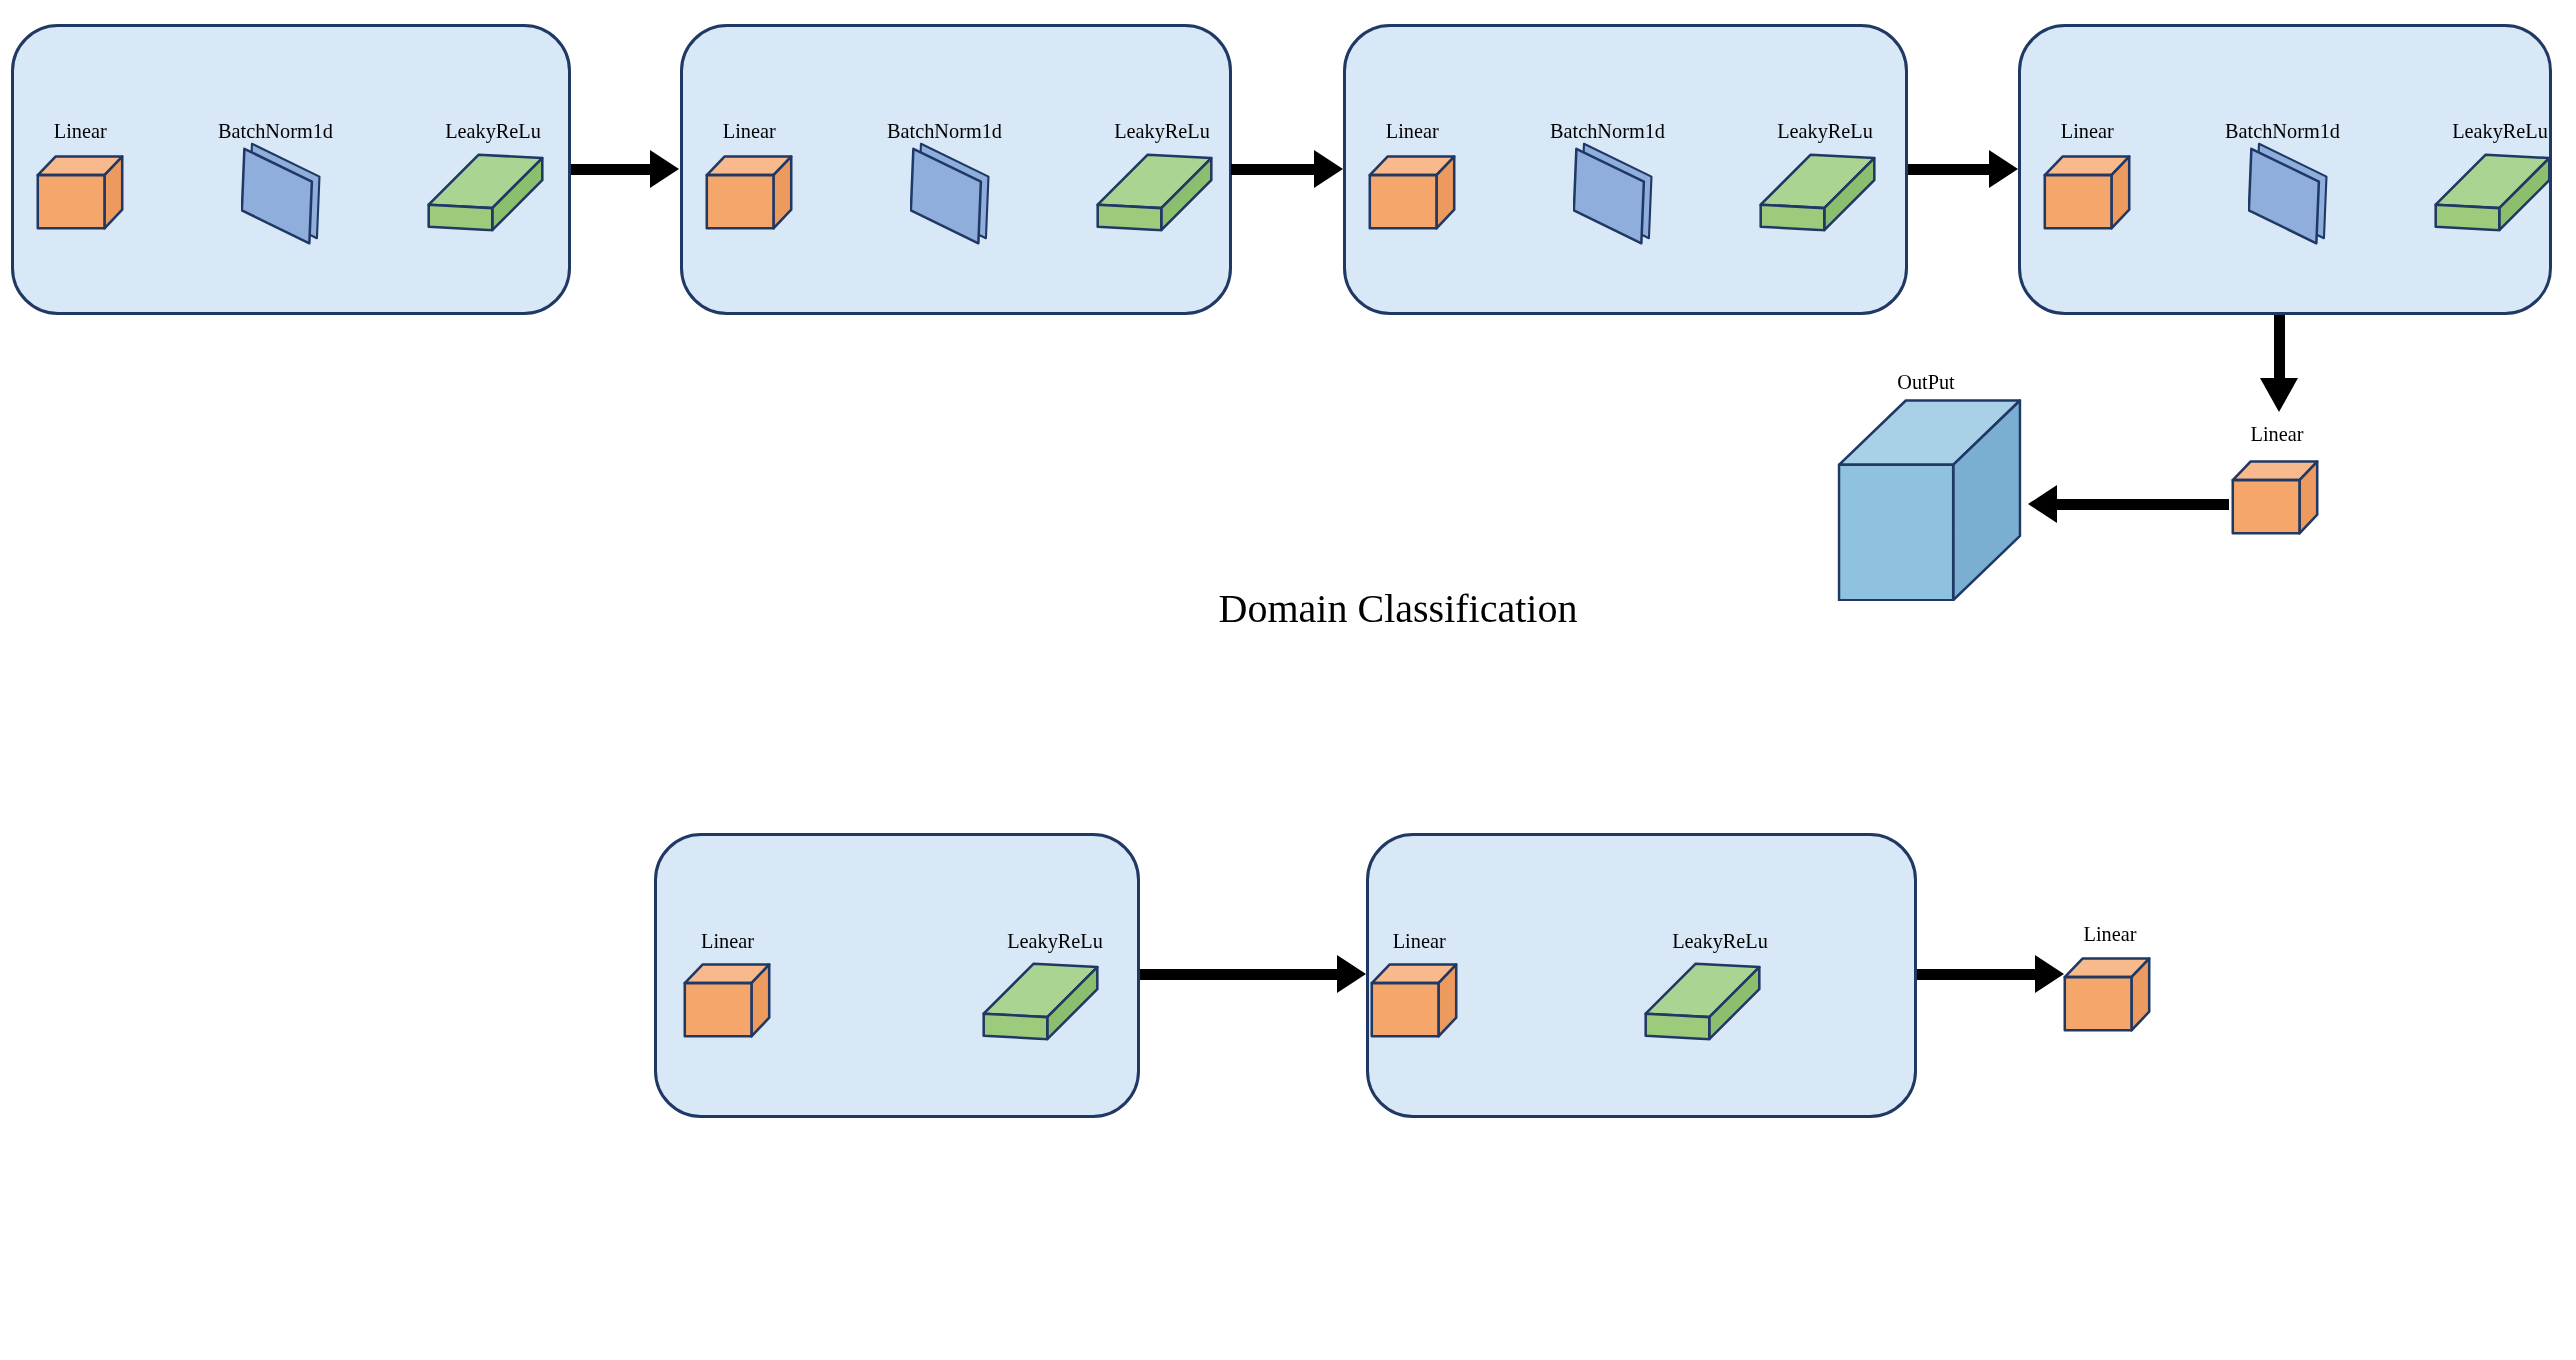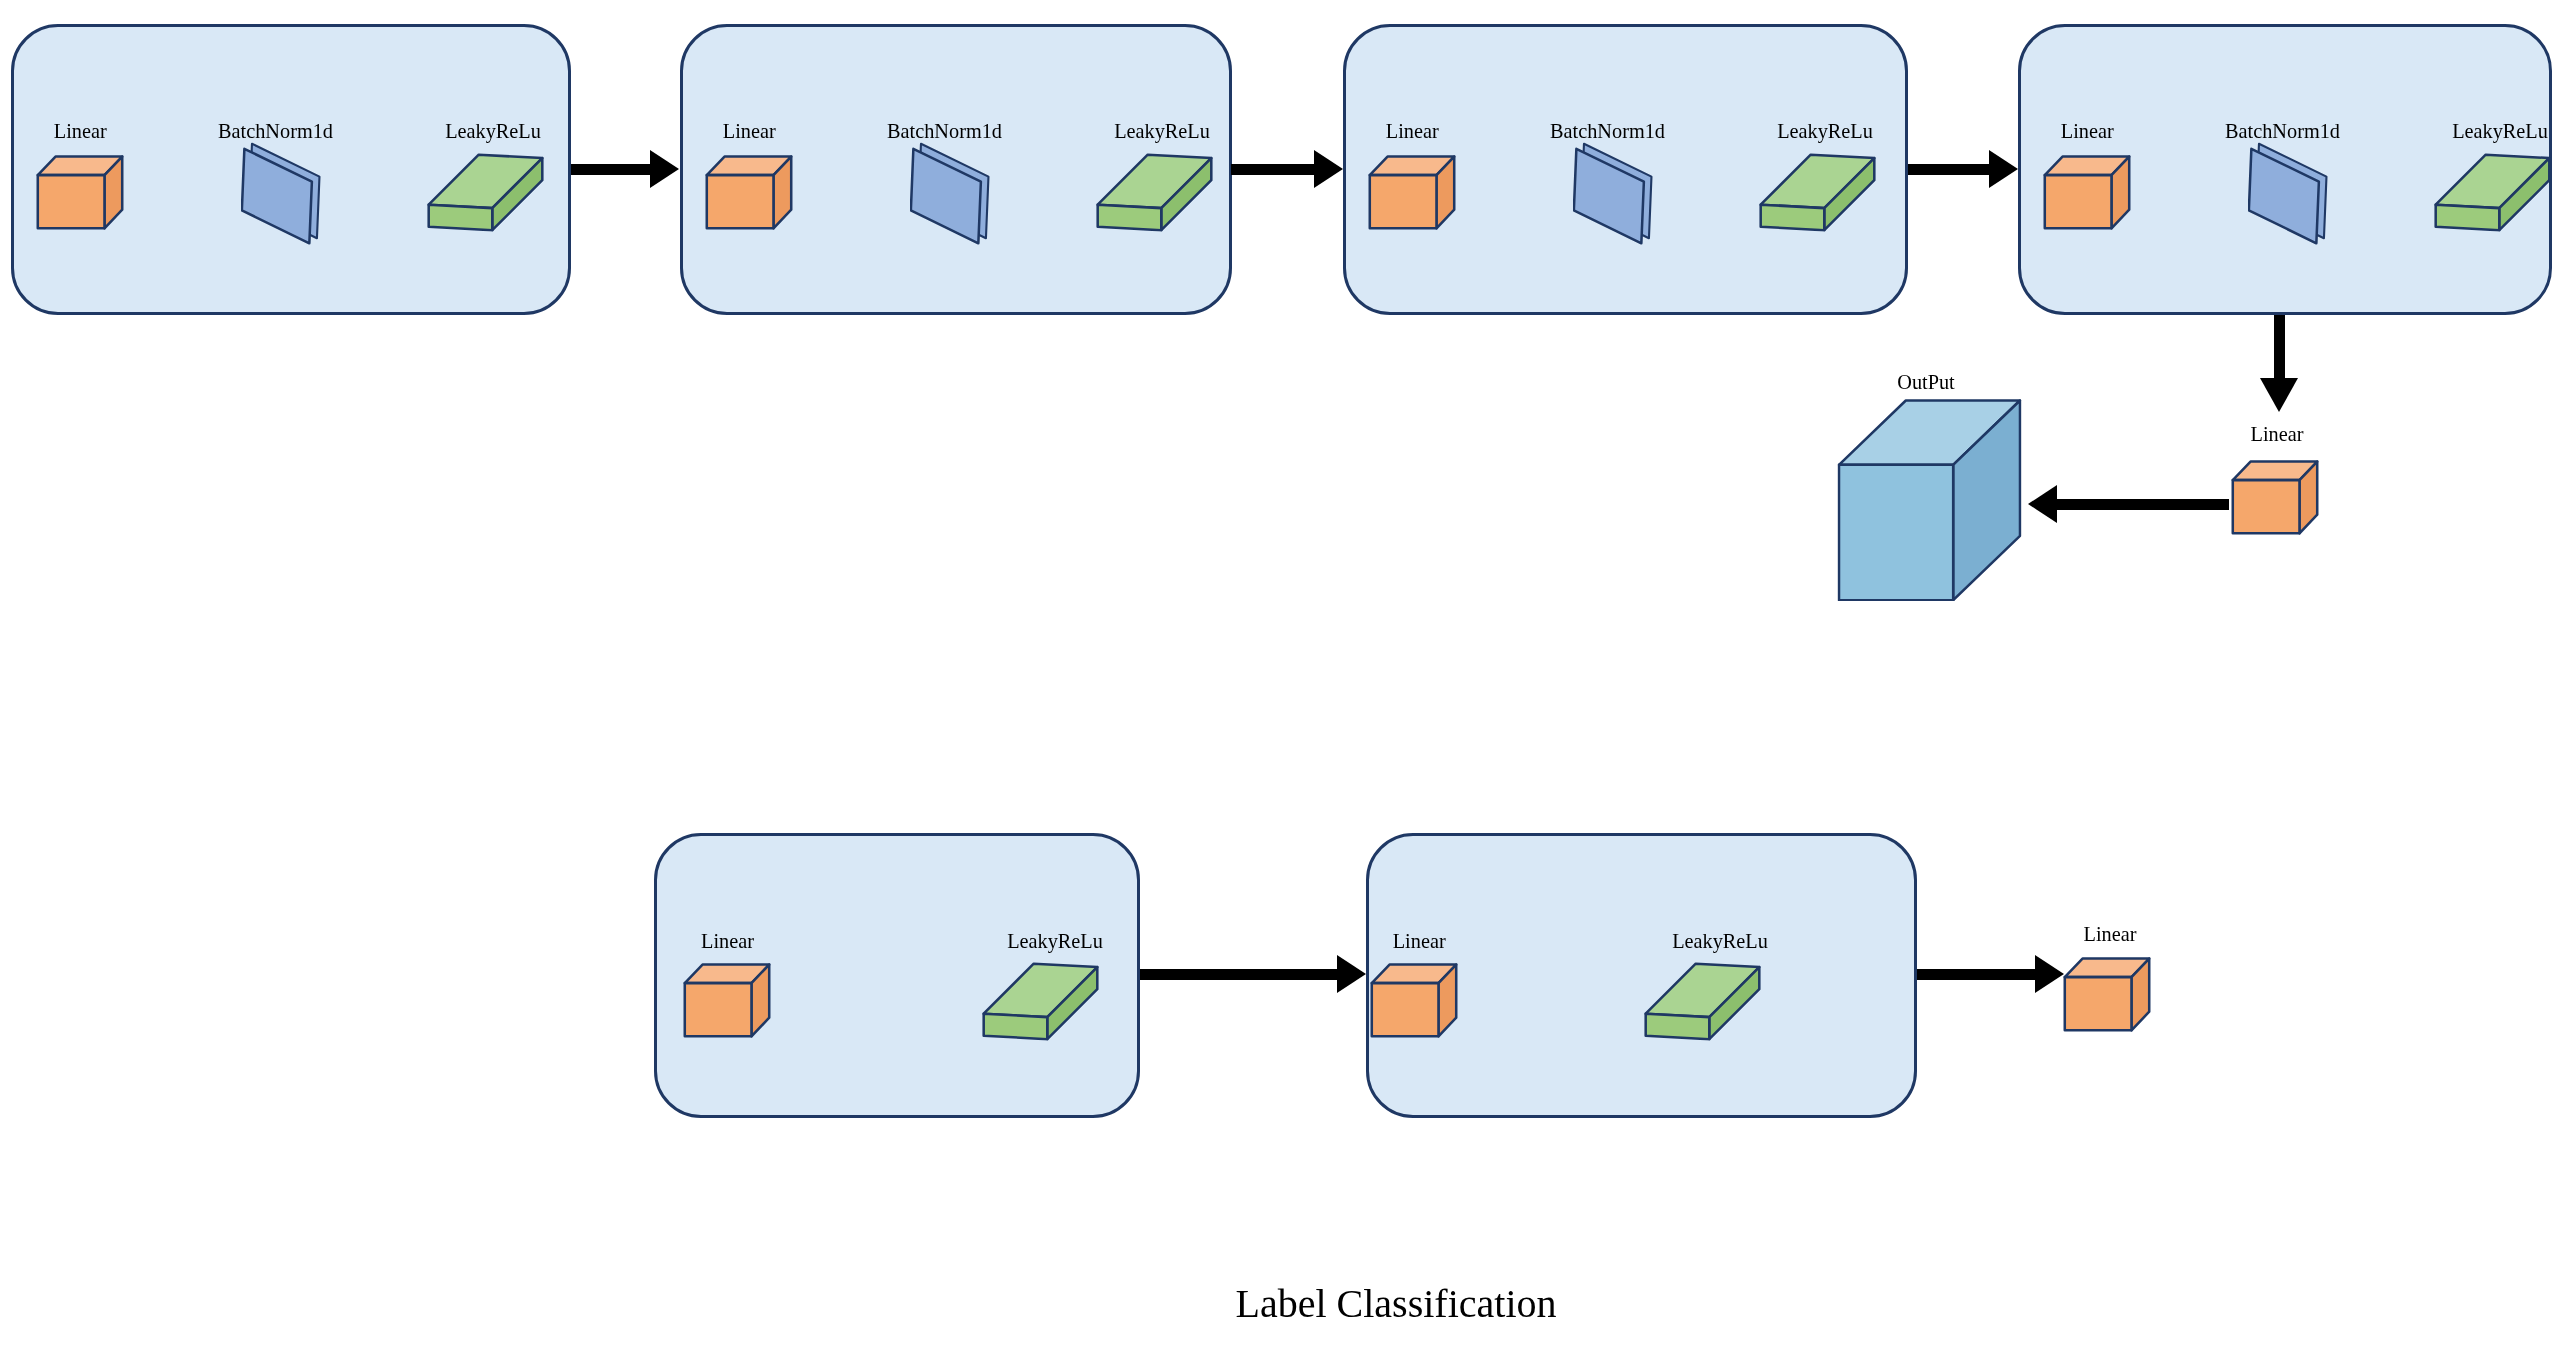--- a/index.html
+++ b/index.html
@@ -155,20 +155,21 @@
   <div class="arrow arrow-left" style="left:2028px;top:485px;width:201px;height:39px;">
     <div class="bar" style="width:172px;"></div>
       <div class="head"></div>
   </div>
 
   <div class="shape-label" style="left:1858px;top:363px;width:136px;margin-top:7px;">OutPut</div>
   <svg class="shape" style="left:1837px;top:398px;width:185px;height:203px;" viewBox="0 0 218 240" width="185" height="203">
       <use href="#sym-bigbox"></use>
     </svg>
 
+  <div class="title" style="left:1144px;top:585px;width:508px;">Domain Classification</div>
 
   <div class="block" style="left:654px;top:833px;width:486px;height:285px;">
     <div class="shape-label" style="left:11px;top:93px;width:119px;">Linear</div>
     <svg class="shape" style="left:26px;top:126px;width:88px;height:76px;" viewBox="0 0 104 90" width="88" height="76">
         <use href="#sym-cube"></use>
       </svg>
     <div class="shape-label" style="left:330px;top:93px;width:136px;">LeakyReLu</div>
     <svg class="shape" style="left:325px;top:125px;width:117px;height:80px;" viewBox="0 0 138 94" width="117" height="80">
         <use href="#sym-slab"></use>
       </svg>
@@ -193,16 +194,15 @@
   <div class="arrow arrow-right" style="left:1917px;top:955px;width:147px;height:39px;">
     <div class="bar" style="width:119px;"></div>
       <div class="head"></div>
   </div>
 
   <div class="shape-label" style="left:2042px;top:922px;width:136px;">Linear</div>
   <svg class="shape" style="left:2063px;top:956px;width:88px;height:76px;" viewBox="0 0 104 90" width="88" height="76">
       <use href="#sym-cube"></use>
     </svg>
 
-  <div class="title" style="left:1142px;top:1280px;width:508px;">Label Classification</div>
 
 </div>
 
 
 </body></html>

